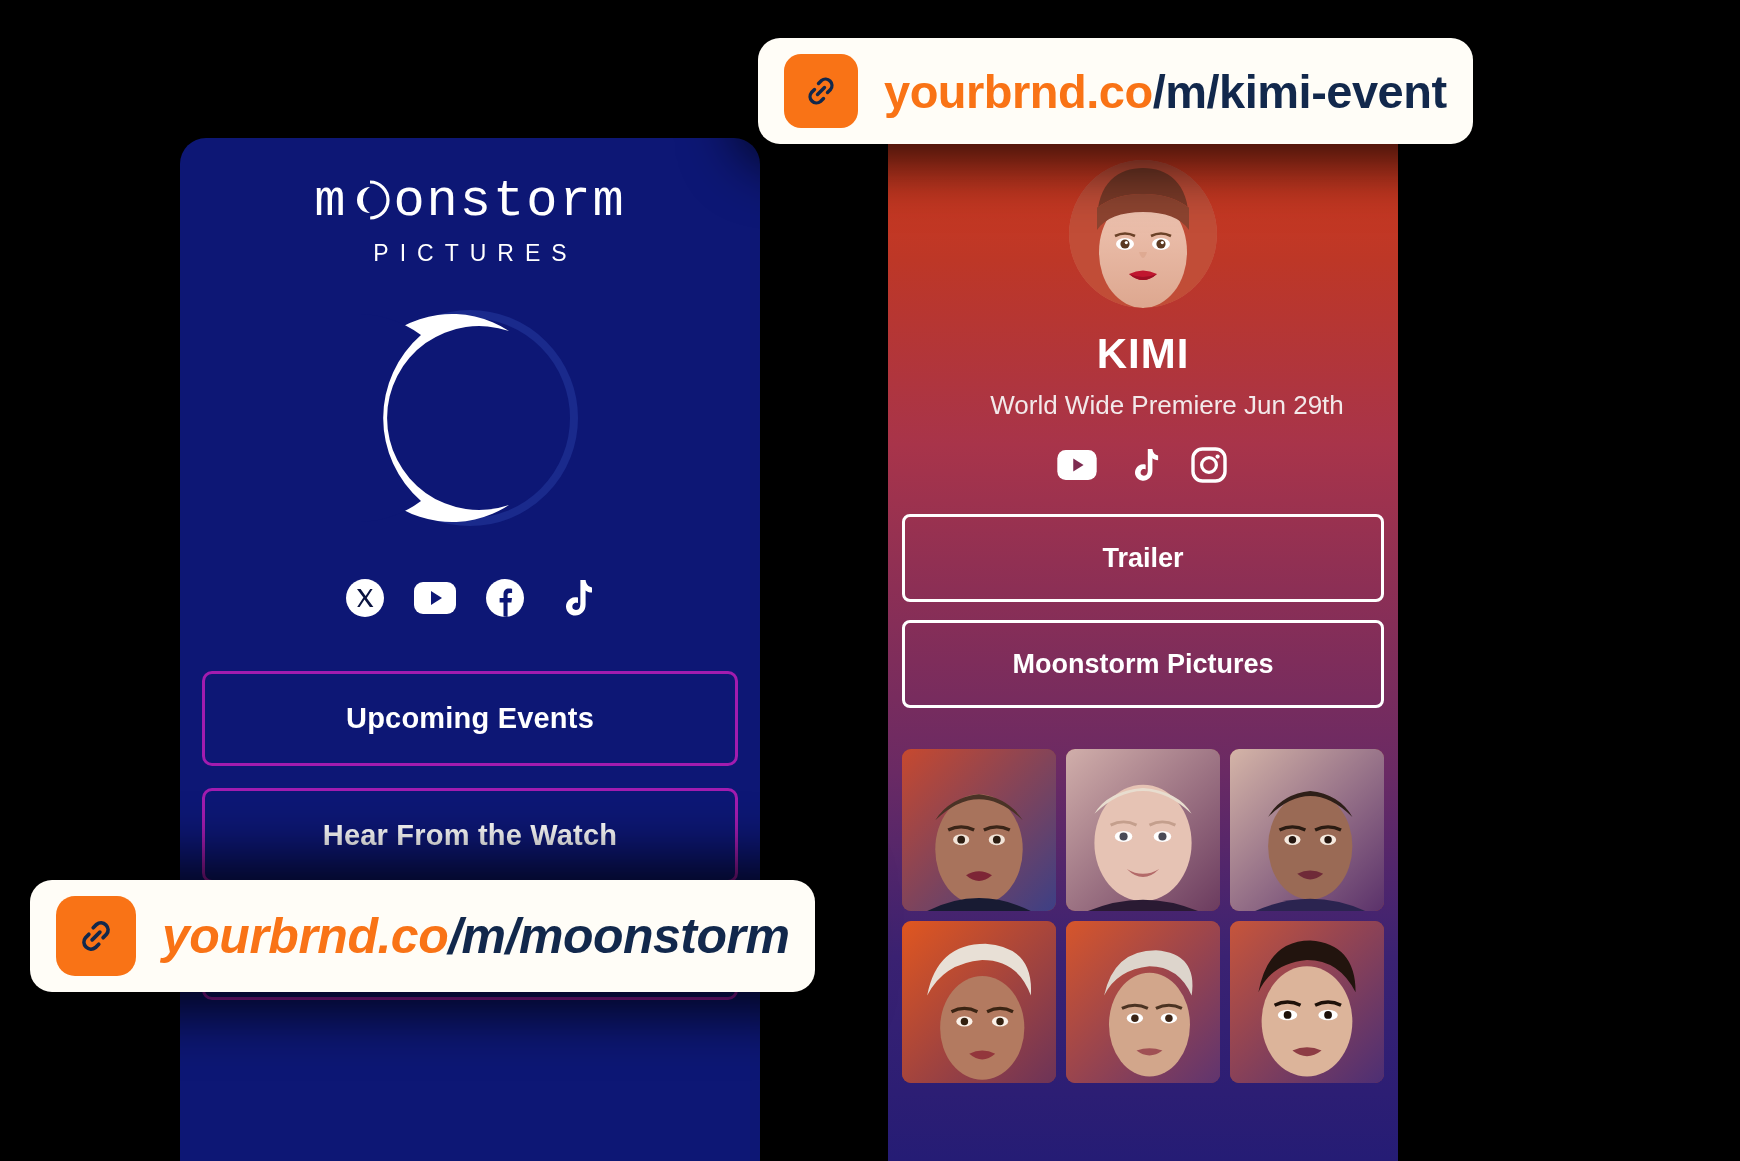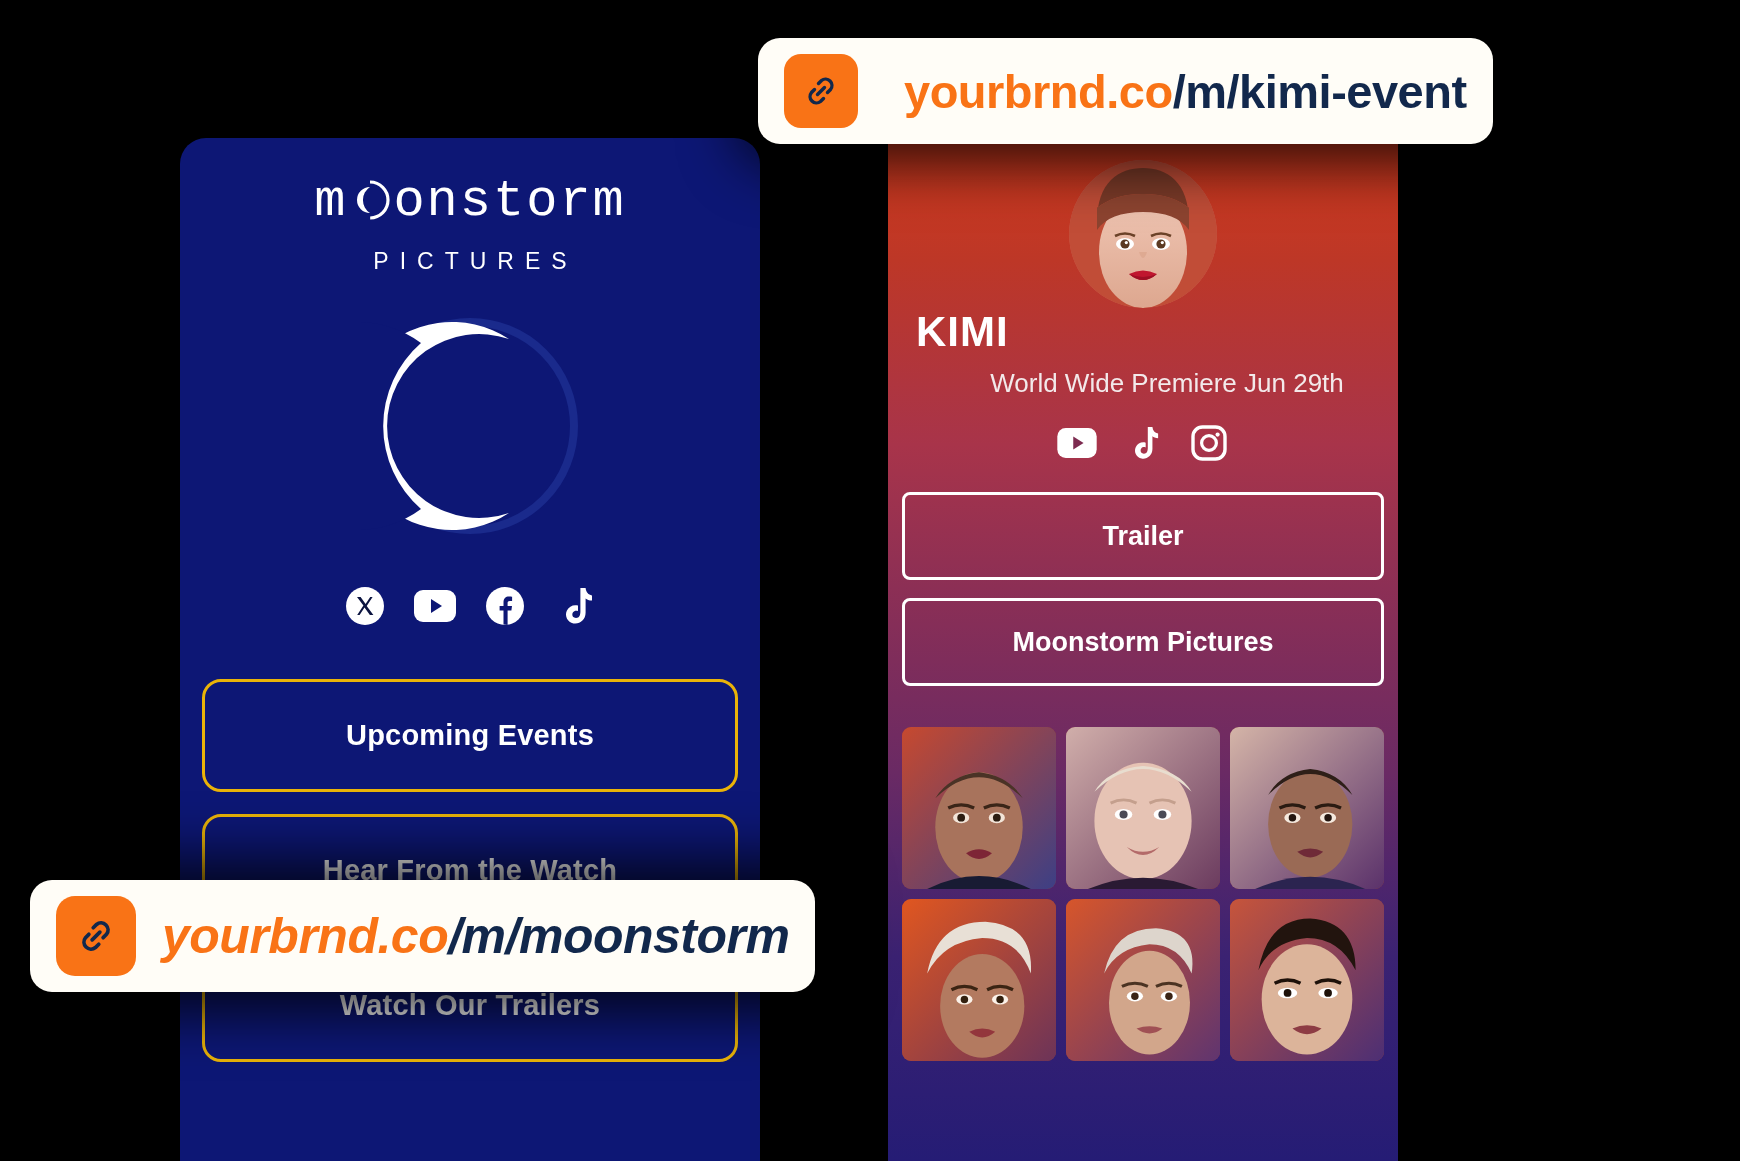--- a/index.html
+++ b/index.html
@@ -53,21 +53,21 @@
     position: relative;
     vertical-align: -7px;
     margin: 0 1px;
   }
   .ms-wordmark .crescent-letter svg { display:block; }
   .ms-subword {
     font-size: 23px;
     font-weight: 500;
     color: #ffffff;
     letter-spacing: 11px;
-    margin-top: 20px;
+    margin-top: 12px;
     padding-left: 11px;
   }
 
   .ms-moon {
     margin: 42px auto 0;
     width: 218px;
     height: 218px;
     position: relative;
   }
 
@@ -83,23 +83,23 @@
   }
 
   .ms-buttons {
     margin-top: 52px;
     padding: 0 22px;
   }
   .ms-btn {
     display: flex;
     align-items: center;
     justify-content: center;
-    height: 113px;
-    border: 3px solid #eab308;
-    border-radius: 19px;
+    height: 95px;
+    border: 3px solid #a21caf;
+    border-radius: 10px;
     color: #ffffff;
     font-size: 29px;
     font-weight: bold;
     margin-bottom: 22px;
     background: transparent;
     letter-spacing: 0.2px;
   }
 
   
   #kimi-card {
@@ -124,26 +124,26 @@
   .kimi-avatar {
     width: 148px; height: 148px;
     margin: 22px auto 0;
     border-radius: 50%;
     overflow: hidden;
     position: relative;
     background: #c9594a;
   }
 
   .kimi-title {
-    text-align: left;
+    text-align: center;
     color: #fff;
     font-size: 42px;
     font-weight: bold;
     letter-spacing: 1px;
-    padding-left: 28px;
+    margin-top: 22px;
   }
   .kimi-sub {
     text-align: center;
     color: #f3e9ea;
     font-size: 26px;
     font-weight: 400;
     margin-top: 12px;
     margin-left: 48px;
   }
   .kimi-socials {
@@ -190,21 +190,21 @@
   .url-pill {
     position: absolute;
     display: flex;
     align-items: center;
     background: #fffdf7;
     border-radius: 22px;
     padding: 16px 26px;
     box-shadow: 0 0 55px 22px rgba(0,0,0,0.75);
     z-index: 30;
   }
-  #pill-kimi { left: 758px; top: 38px; gap: 20px; }
+  #pill-kimi { left: 758px; top: 38px; }
   #pill-moonstorm { left: 30px; top: 880px; font-style: italic; }
 
   .pill-icon {
     width: 74px; height: 74px;
     background: #f97316;
     border-radius: 17px;
     display: flex; align-items: center; justify-content: center;
     flex: 0 0 auto;
   }
   #pill-moonstorm .pill-icon { width: 80px; height: 80px; border-radius: 19px; }

